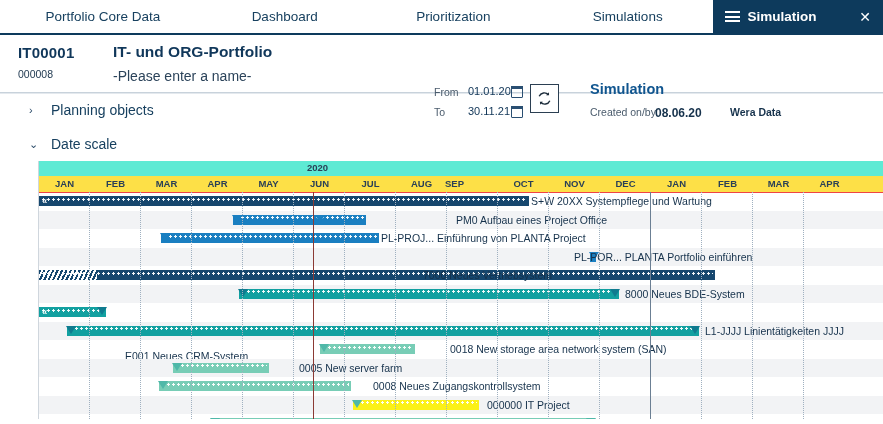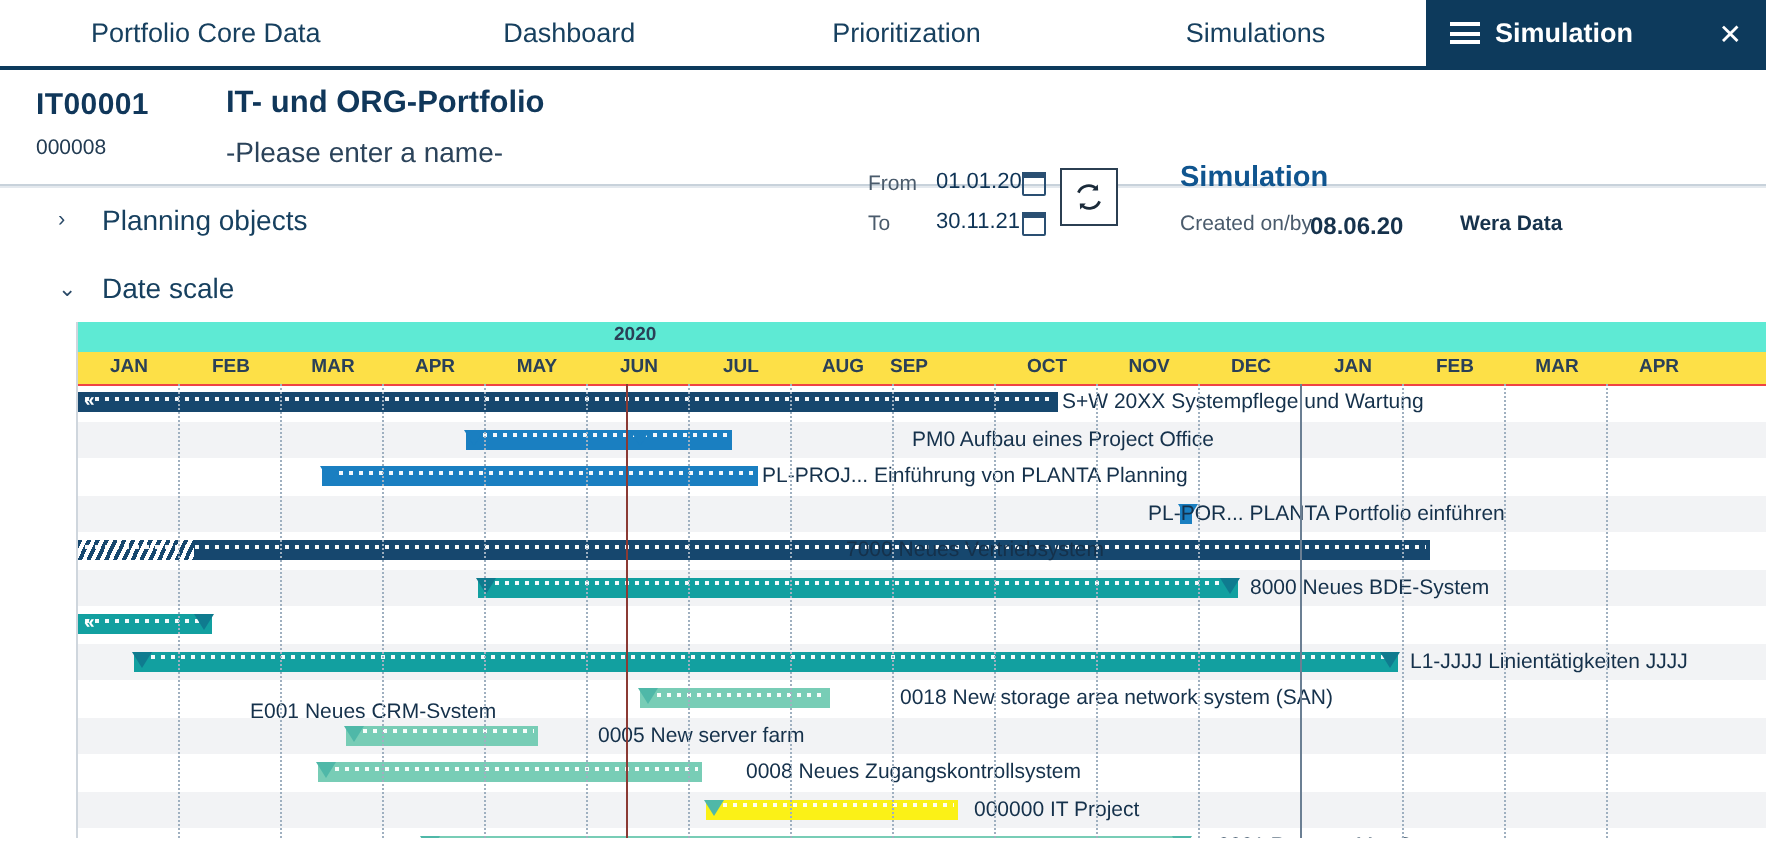--- a/index.html
+++ b/index.html
@@ -207,21 +207,21 @@
         <div class="tri blue l"></div>
         <div class="tri blue l" style="left: 82.46px;"></div>
       </div>
       <div class="lbl" style="left: 369px; top: 22.5px; margin-left: 48px;">PM0  Aufbau eines Project Office</div>
       <div class="row" style="top: 37px;"></div>
       <div class="bar" style="left: 122px; width: 218px; top: 41px;">
         <div class="fill" style="background: rgb(26, 127, 193);"></div>
         <div class="dots"></div>
         <div class="tri blue l"></div>
       </div>
-      <div class="lbl" style="left: 342px; top: 41px;">PL-PROJ... Einführung von PLANTA Planning</div>
+      <div class="lbl" style="left: 342px; top: 41px;">PL-PROJ... Einführung von PLANTA Project</div>
       <div class="row alt" style="top: 55.5px;"></div>
       <div class="bar" style="left: 551px; width: 6px; top: 59.5px;">
         <div class="fill" style="background: rgb(26, 127, 193);"></div>
         <div class="dots"></div>
         <div class="tri blue l"></div>
       </div>
       <div class="lbl" style="left: 535px; top: 59.5px;">PL-POR... PLANTA Portfolio einführen</div>
       <div class="row" style="top: 74px;"></div>
       <div class="bar" style="left: 0px; width: 676px; top: 78px;">
         <div class="fill" style="background: rgb(22, 71, 110);"></div>

